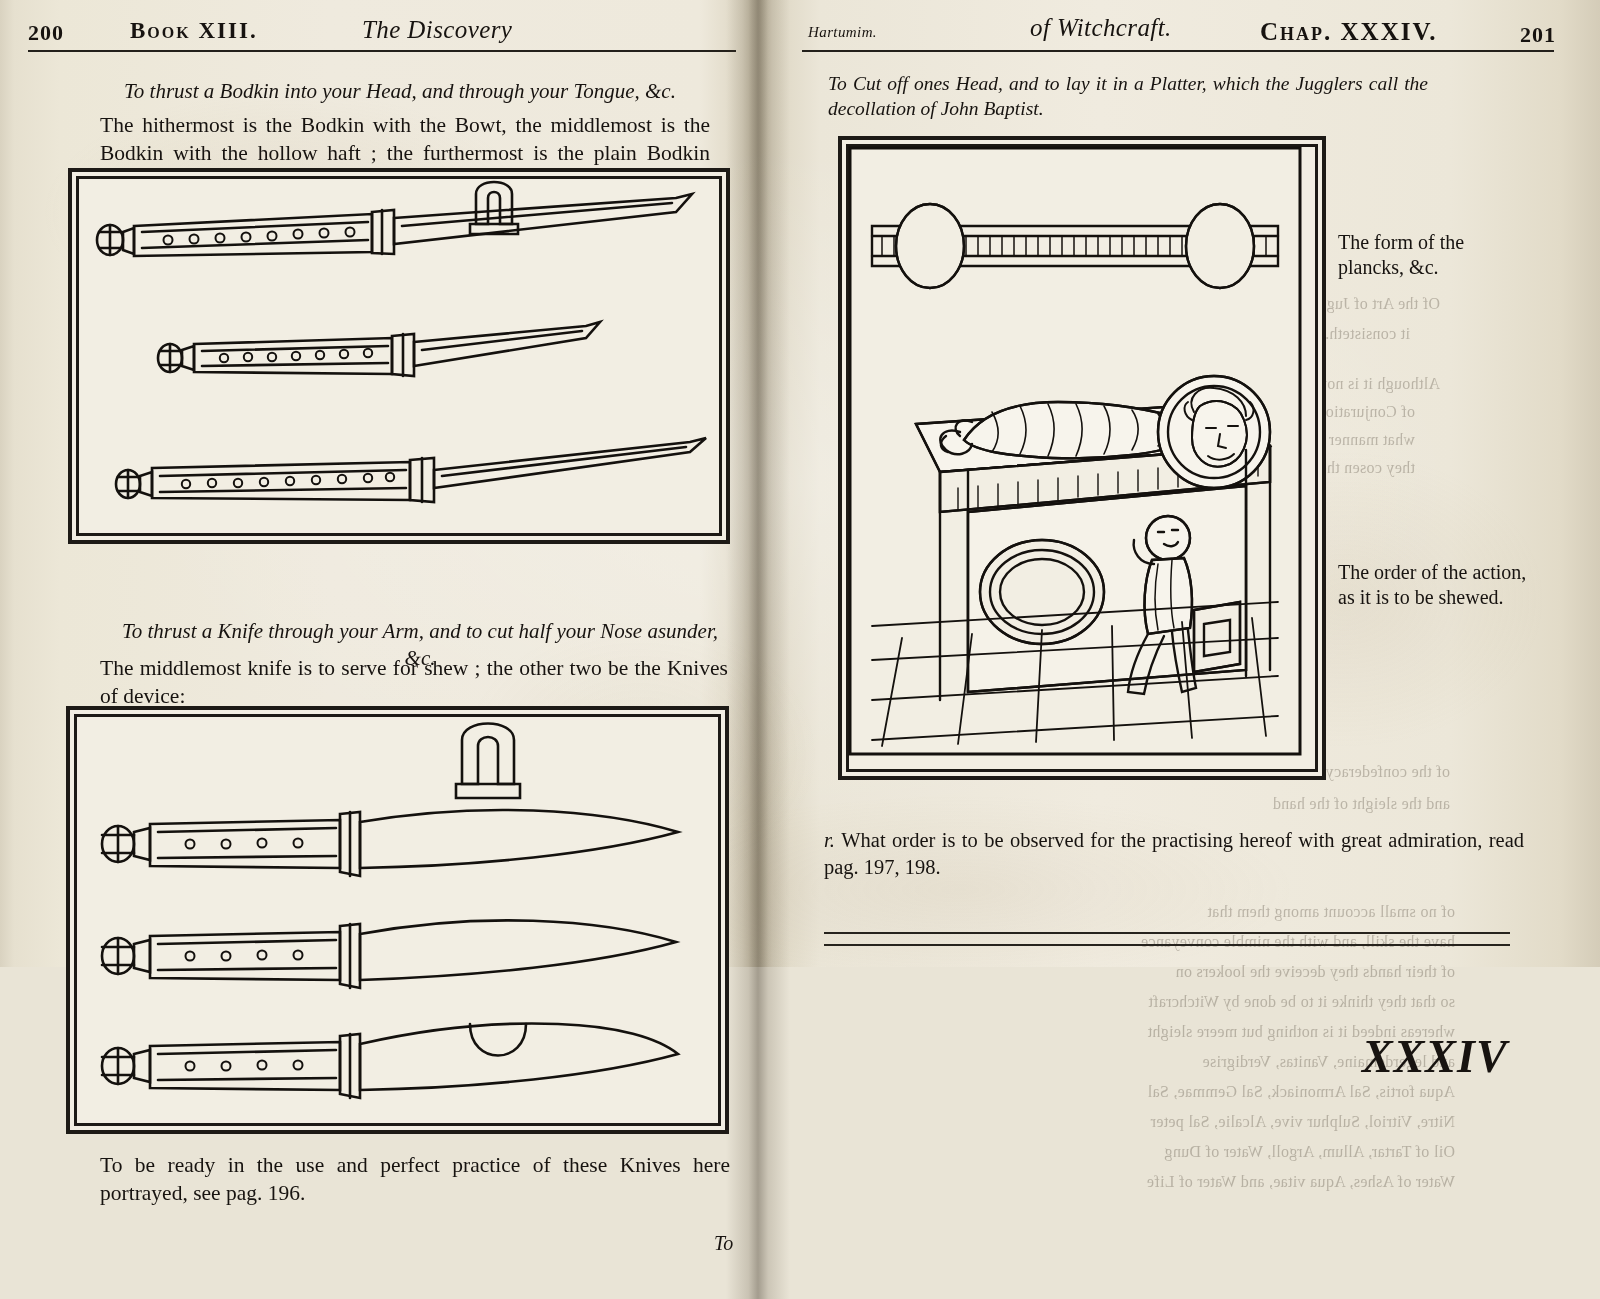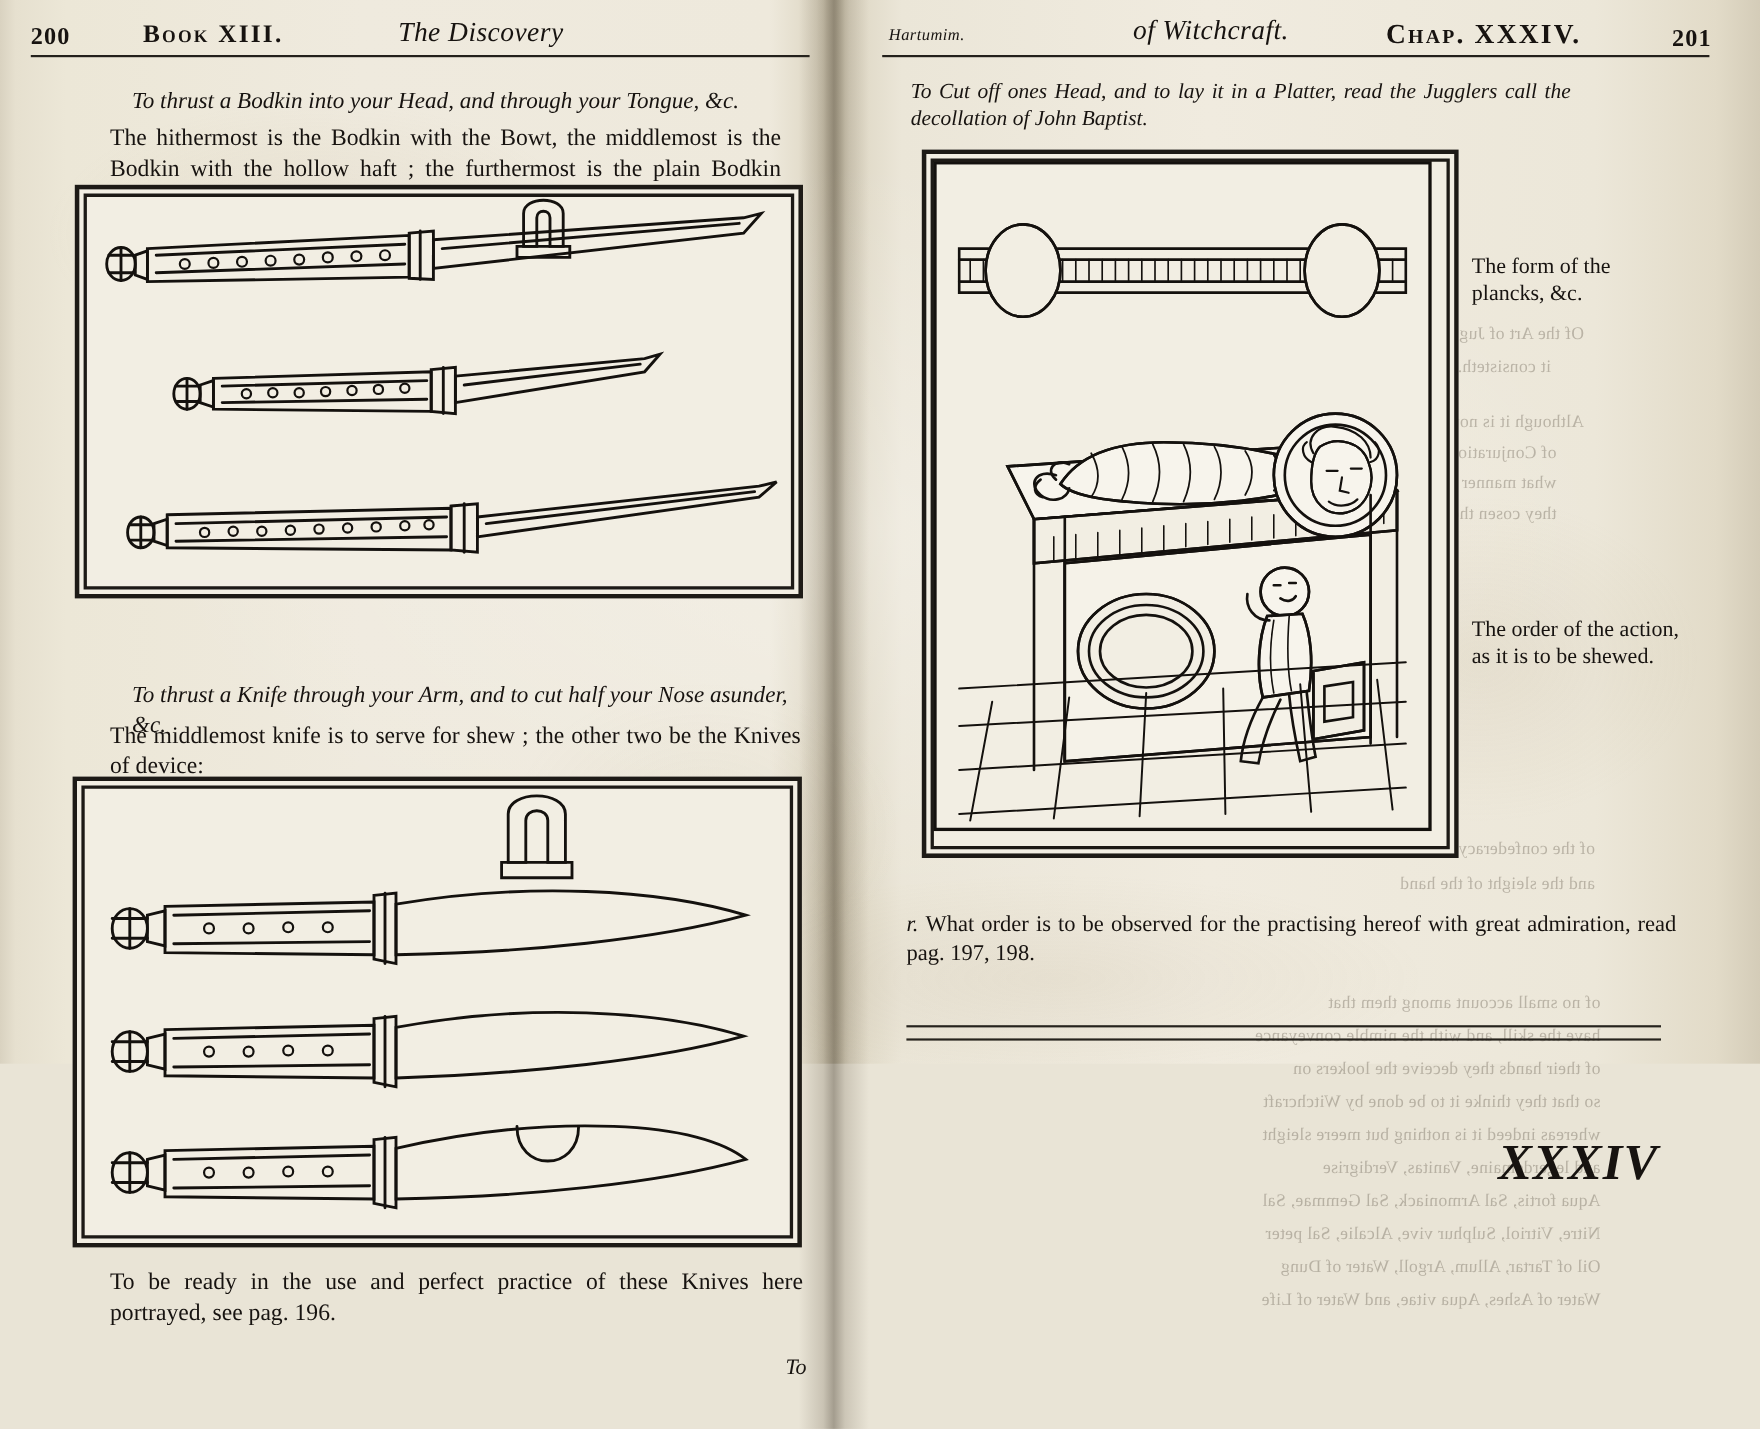--- a/index.html
+++ b/index.html
@@ -94,21 +94,21 @@
   }
 
   
   .txt {
     position: absolute;
     font-size: 21.5px;
     line-height: 1.30;
     text-align: justify;
   }
   .txt.italic { font-style: italic; }
-  .center { text-align: left; }
+  .center { text-align: center; }
   .small { font-size: 20px; }
   .ital { font-style: italic; }
 
   
   .frame {
     position: absolute;
     background: #f2eee3;
     border: 4px solid #1d1a16;
     box-shadow: inset 0 0 0 4px #f2eee3, inset 0 0 0 7px #1d1a16;
   }
@@ -344,21 +344,21 @@
     <div class="ghost small" style="left:55px; top:1170px; width:640px;">Water of Ashes, Aqua vitae, and Water of Life</div>
 
     <div class="runhead">
       <span class="sig" style="left:48px; top:10px;">Hartumim.</span>
       <span class="title" style="left:270px; top:0px;text-align:center;">of Witchcraft.</span>
       <span class="bookno" style="left:500px; top:4px; font-size:25px;">Chap. XXXIV.</span>
       <span class="folio" style="right:44px; top:8px;">201</span>
     </div>
     <div class="rule"></div>
 
-    <div class="txt italic" style="left:68px; top:72px; width:600px; font-size:19.5px; line-height:1.28;">To Cut off ones Head, and to lay it in a Platter, read the Jugglers call the decollation of John Baptist.</div>
+    <div class="txt italic" style="left:68px; top:72px; width:600px; font-size:19.5px; line-height:1.28;">To Cut off ones Head, and to lay it in a Platter, which the Jugglers call the decollation of John Baptist.</div>
 
     <div class="frame" style="left:78px; top:136px; width:480px; height:636px;">
       <svg viewBox="0 0 466 622" width="466" height="622">
         <g fill="none" stroke="#14110e" stroke-width="2.4" stroke-linecap="round">
 
           <rect x="8" y="8" width="450" height="606" stroke-width="3"></rect>
 
           <g>
 
             <path d="M30 86 L436 86 L436 126 L30 126 Z"></path>

